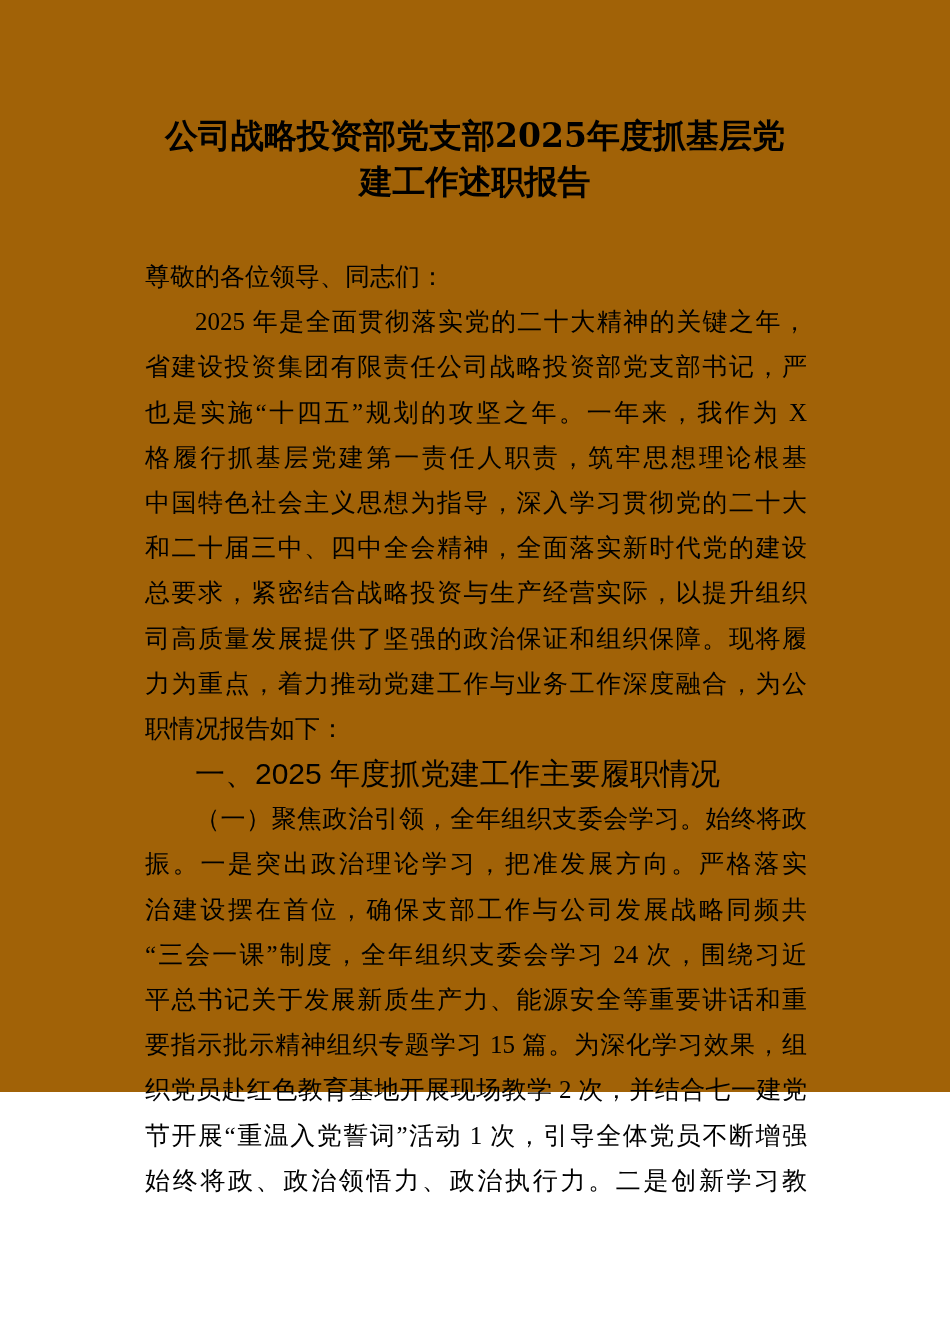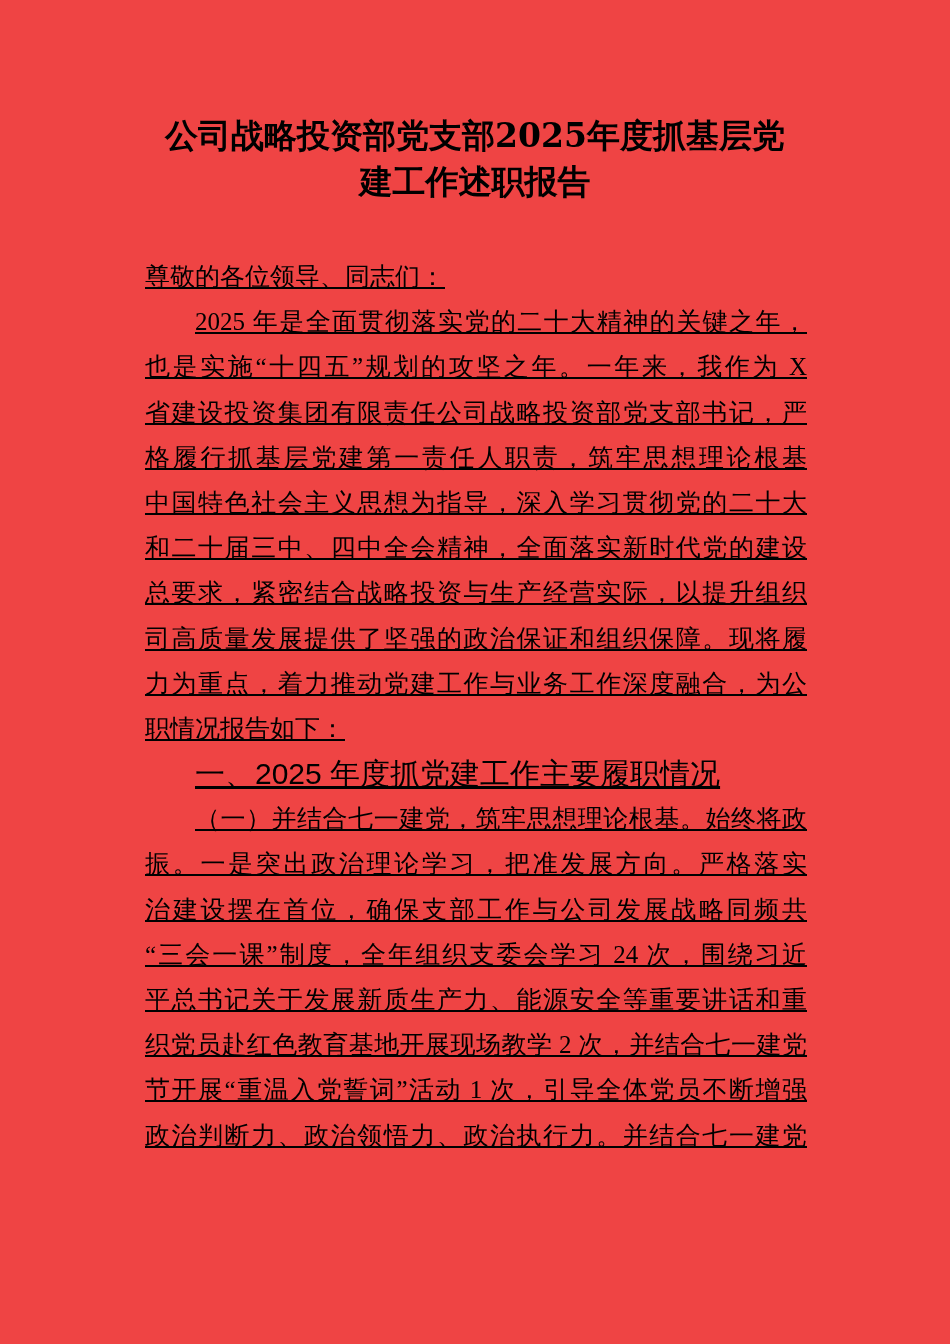--- a/index.html
+++ b/index.html
@@ -12,22 +12,22 @@
       height: 1344px;
       position: relative;
       overflow: hidden;
       color: #000000;
     }
     .page {
       position: absolute;
       left: 0;
       top: 0;
       width: 950px;
-      height: 1344px;
-      background: #ef4444;
+      height: 1092px;
+      background: #a16207;
     }
     .title {
       position: absolute;
       left: 145px;
       width: 660px;
       top: 113px;
       text-align: center;
       font-family: "DejaVu Serif", "Liberation Serif", serif;
       font-weight: bold;
       font-size: 33px;
@@ -47,21 +47,20 @@
     .line {
       display: block;
       height: 45.2px;
       line-height: 45.2px;
       font-family: "Liberation Serif", "DejaVu Serif", serif;
       font-size: 25px;
       white-space: nowrap;
       text-align: justify;
       text-align-last: justify;
       letter-spacing: 0;
-      text-decoration: underline;
     }
     .line.last {
       text-align-last: left;
     }
     .line.indent {
       padding-left: 50px;
     }
     .line.heading {
       font-family: "Liberation Sans", "DejaVu Sans", sans-serif;
       font-size: 30px;
@@ -77,38 +76,39 @@
   <div class="title">
     <span class="title-line">公司战略投资部党支部2025年度抓基层党</span>
     <span class="title-line">建工作述职报告</span>
   </div>
 
   <div class="body">
     <span class="line last">尊敬的各位领导、同志们：</span>
 
     <div>
       <span class="line indent">2025 年是全面贯彻落实党的二十大精神的关键之年，</span>
+      <span class="line">省建设投资集团有限责任公司战略投资部党支部书记，严</span>
       <span class="line">也是实施“十四五”规划的攻坚之年。一年来，我作为 X</span>
-      <span class="line">省建设投资集团有限责任公司战略投资部党支部书记，严</span>
       <span class="line">格履行抓基层党建第一责任人职责，筑牢思想理论根基</span>
       <span class="line">中国特色社会主义思想为指导，深入学习贯彻党的二十大</span>
       <span class="line">和二十届三中、四中全会精神，全面落实新时代党的建设</span>
       <span class="line">总要求，紧密结合战略投资与生产经营实际，以提升组织</span>
       <span class="line">司高质量发展提供了坚强的政治保证和组织保障。现将履</span>
       <span class="line">力为重点，着力推动党建工作与业务工作深度融合，为公</span>
       <span class="line last">职情况报告如下：</span>
     </div>
 
     <span class="line heading">一、2025 年度抓党建工作主要履职情况</span>
 
     <div>
-      <span class="line indent">（一）并结合七一建党，筑牢思想理论根基。始终将政</span>
+      <span class="line indent">（一）聚焦政治引领，全年组织支委会学习。始终将政</span>
       <span class="line">振。一是突出政治理论学习，把准发展方向。严格落实</span>
       <span class="line">治建设摆在首位，确保支部工作与公司发展战略同频共</span>
       <span class="line">“三会一课”制度，全年组织支委会学习 24 次，围绕习近</span>
       <span class="line">平总书记关于发展新质生产力、能源安全等重要讲话和重</span>
+      <span class="line">要指示批示精神组织专题学习 15 篇。为深化学习效果，组</span>
       <span class="line">织党员赴红色教育基地开展现场教学 2 次，并结合七一建党</span>
       <span class="line">节开展“重温入党誓词”活动 1 次，引导全体党员不断增强</span>
-      <span class="line">政治判断力、政治领悟力、政治执行力。并结合七一建党</span>
+      <span class="line">始终将政、政治领悟力、政治执行力。二是创新学习教</span>
     </div>
   </div>
 
 </div>
 
 </body></html>

